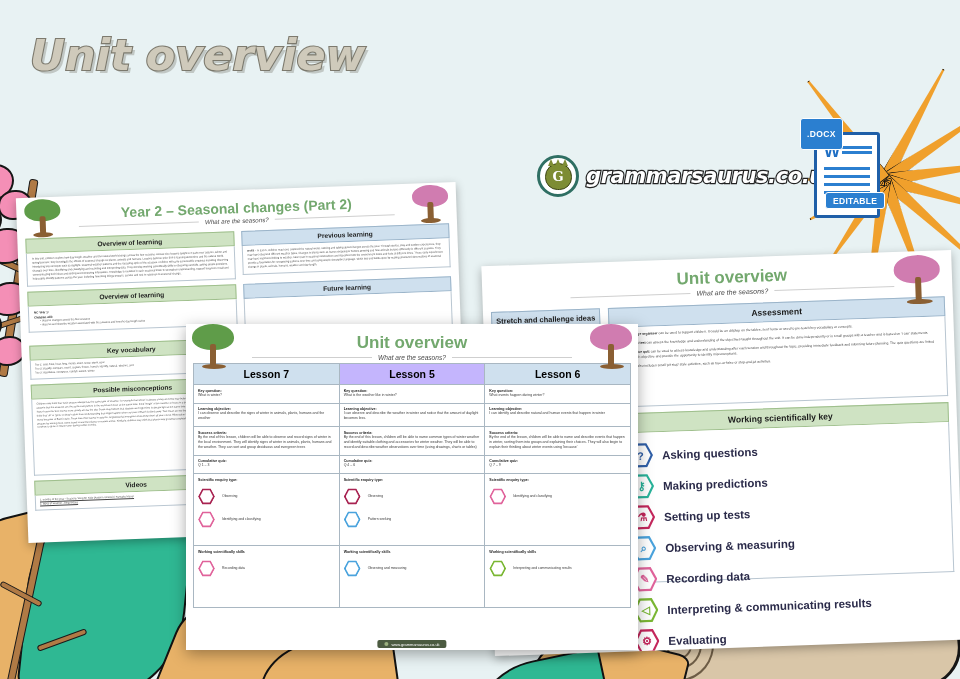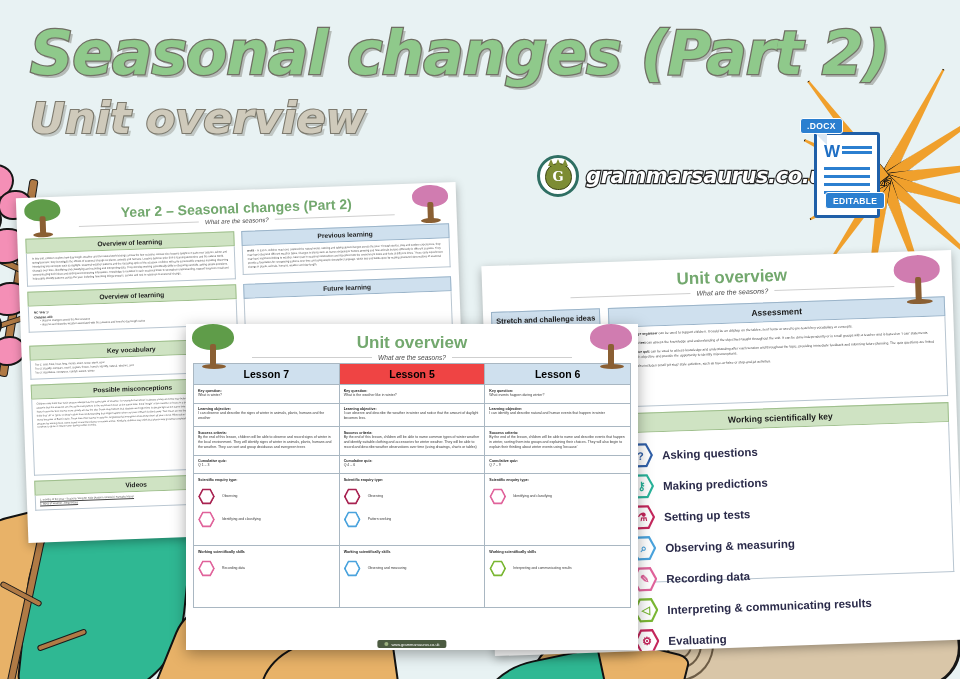--- a/index.html
+++ b/index.html
@@ -106,21 +106,21 @@
     position: absolute; left: 7px; top: 7px;
     font-size: 17px; font-weight: 700; color: #1f6fc4;
     font-family: "Liberation Sans", sans-serif;
   }
   .docx-line { position: absolute; left: 25px; height: 2.5px; background: #2b7fd0; }
   .docx-lines-body .l { position: absolute; left: 7px; right: 7px; height: 3px; background: #2b7fd0; }
   .docx-tag {
     position: absolute; left: 0; top: 0;
     background: #2b7fd0; color: #fff;
     font-size: 8.5px; font-weight: 700; letter-spacing: .4px;
-    padding: 2px 6px; border-radius: 3px;
+    padding: 10px 6px; border-radius: 3px;
     border: 1.5px solid #fff;
     text-align: center;
   }
   .docx-editable {
     position: absolute; left: 8px; bottom: 6px;
     background: #2b7fd0; color: #fff;
     font-size: 8.5px; font-weight: 700; letter-spacing: .3px;
     padding: 2.5px 7px; border-radius: 3px;
     border: 1.5px solid #fff;
   }
@@ -316,21 +316,20 @@
     <div class="log" style="left:110px;top:60px;width:340px;height:110px;transform:rotate(-5deg)"></div>
     <div class="log-ring" style="left:134px;top:78px;width:70px;height:74px;transform:rotate(-5deg)"></div>
     <div class="log-ring" style="left:146px;top:90px;width:46px;height:50px;transform:rotate(-5deg)"></div>
     <div class="log-ring" style="left:156px;top:102px;width:26px;height:28px;transform:rotate(-5deg)"></div>
     <div class="leaf-tan" style="left:20px;top:108px;width:150px;height:110px;transform:rotate(14deg)"></div>
     <div class="leaf-green" style="left:-30px;top:130px;width:130px;height:100px;transform:rotate(-12deg)"></div>
   </div>
 </div>
 
 <div class="title-wrap">
-  <div class="main-title">Seasonal changes (Part 2)</div>
   <div class="sub-title">Unit overview</div>
 </div>
 
 <div class="brand">
   <div class="brand-circle">
     <div class="brand-spikes">
         <i></i>
         <i></i>
         <i></i>
       </div>
@@ -540,21 +539,21 @@
         <span class="rule"></span>
         <span>What are the seasons?</span>
         <span class="rule"></span>
       </div>
     </div>
 
     <table class="grid" id="lesson-table">
         <tbody>
           <tr>
             <td class="hd" style="background:#cfe0ee">Lesson 7</td>
-            <td class="hd" style="background:#ef4444">Lesson 5</td>
+            <td class="hd" style="background:#c4b5fd">Lesson 5</td>
             <td class="hd" style="background:#cfe0ee">Lesson 6</td>
           </tr>
           <tr>
             <td class="cell">
               <div class="field-label">Key question:</div>
               <div class="field-value">What is winter?</div>
             </td>
             <td class="cell">
               <div class="field-label">Key question:</div>
               <div class="field-value">What is the weather like in winter?</div>

